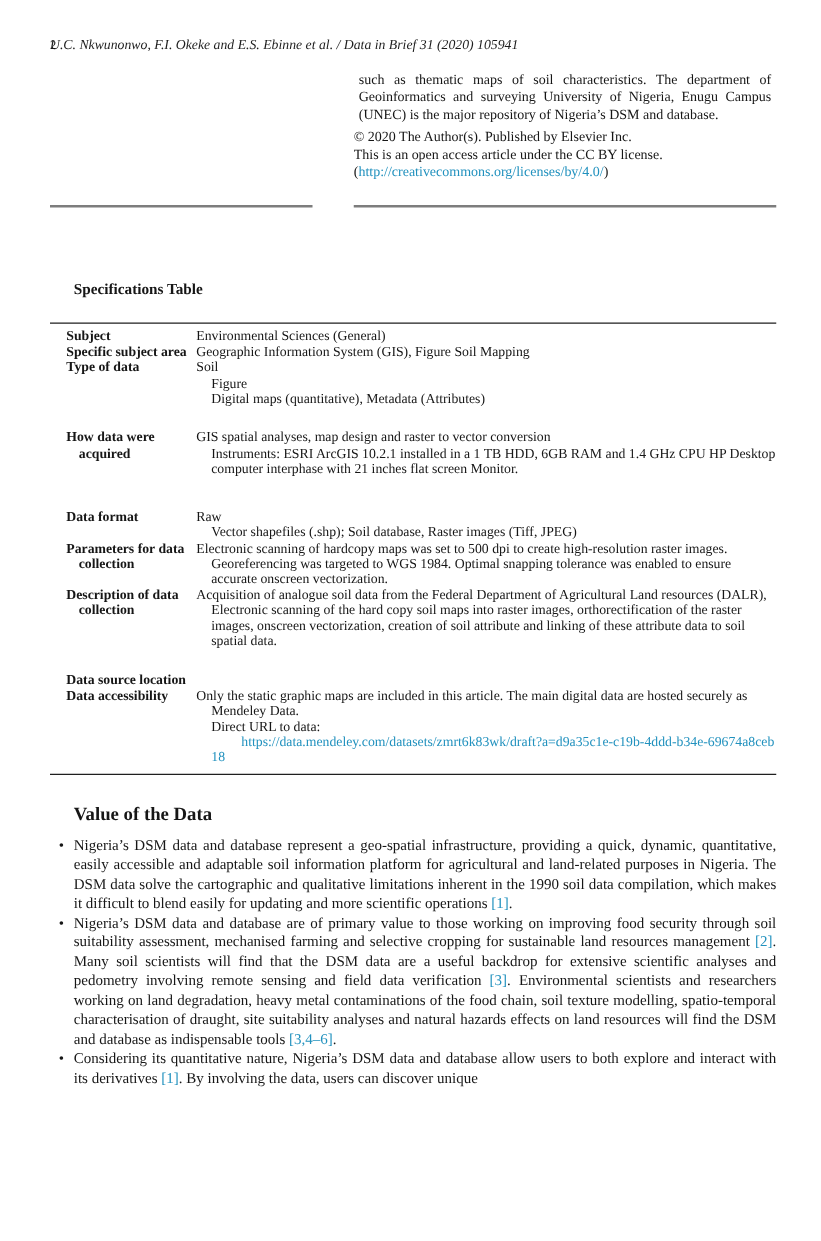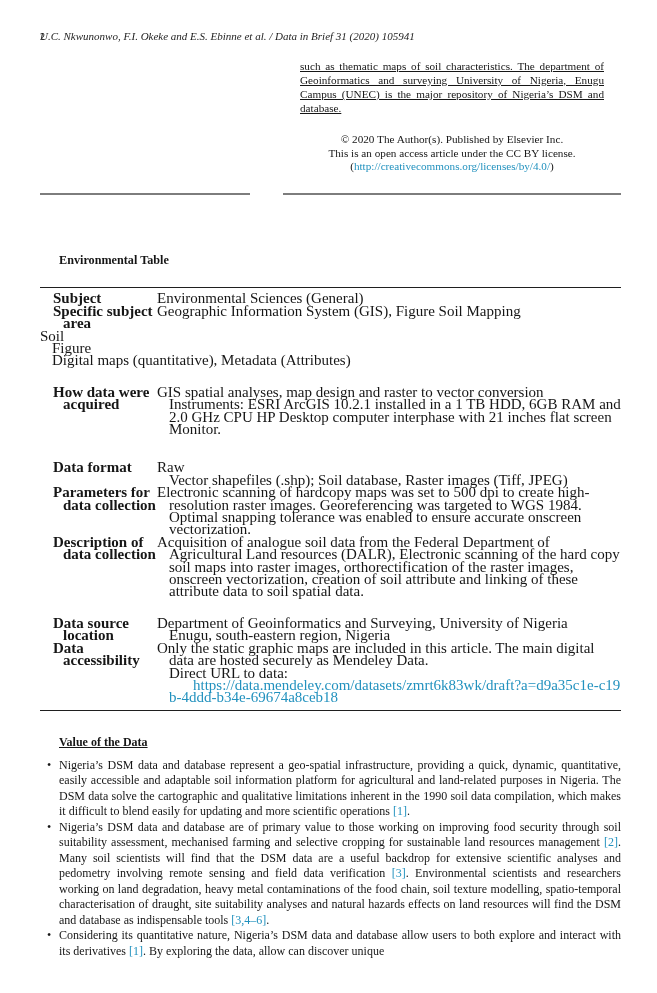--- a/index.html
+++ b/index.html
@@ -19,54 +19,54 @@
   
   .header { position: relative; height: 13px; }
   .pagenum { position: absolute; left: 0; top: 1px; font-size: 10px; }
   .running { font-style: italic; font-size: 11px; color: #1d1d1d; }
 
   
   .abstract {
     margin-top: 15px; margin-left: 243px; width: 338px;
     font-size: 11.2px; line-height: 13.9px;
   }
-  .abs-text { margin: 17px; text-align: justify; text-decoration: underline; }
-  .copy { text-align: center; }
+  .abs-text { margin: 4px; text-align: justify; }
+  .copy { text-align: left; }
 
   
   .rules { margin-top: 19px; display: flex; justify-content: space-between; }
   .rule-left  { width: 210px; height: 2px; background: #7d7d7d; }
   .rule-right { width: 338px; height: 2px; background: #7d7d7d; }
 
   
   .spec-title { margin: 58px 0 0 19px; font-size: 12.2px; font-weight: bold; }
   .spec-table {
     margin-top: 19px;
     border-top: 1.5px solid #1f1f1f;
     border-bottom: 1.5px solid #1f1f1f;
     padding: 4px 0 6px 0;
-    font-size: 15px; line-height: 12.4px;
+    font-size: 11px; line-height: 12.4px;
   }
   .trow { display: flex; }
   .tlabel {
     flex: none; width: 94px; margin-left: 13px;
     font-weight: bold;
     padding-left: 10px; text-indent: -10px;
   }
   .tvalue { flex: 1; max-width: 474px; font-family: Liberation Serif, serif; }
   .vp { margin: 0; padding-left: 12px; text-indent: -12px; }
   .vp.cont { text-indent: 0; }
   .gap-lg { margin-bottom: 19px; }
   .gap-md { margin-bottom: 26px; }
 
   a.link { color: #2191be; text-decoration: none; cursor: pointer; }
   .urlbreak { word-break: break-all; padding-left: 24px; }
 
   
-  .value-title { margin: 24px 0 0 19px; font-size: 12px; font-weight: bold; text-decoration: underline; }
+  .value-title { margin: 24px 0 0 19px; font-size: 15px; font-weight: bold; }
   .bullets { margin-top: 8px; font-size: 12px; line-height: 15.5px; }
   .bullet { position: relative; padding-left: 19px; margin: 0; text-align: justify; }
   .marker { position: absolute; left: 7px; top: 0; }
 </style>
 </head>
 <body>
 
 <div class="page">
 
   <div class="header">
@@ -79,51 +79,52 @@
     <div class="copy">© 2020 The Author(s). Published by Elsevier Inc.</div>
     <div class="copy">This is an open access article under the CC BY license.</div>
     <div class="copy"><span>(</span><a class="link">http://creativecommons.org/licenses/by/4.0/</a><span>)</span></div>
   </div>
 
   <div class="rules">
     <div class="rule-left"></div>
     <div class="rule-right"></div>
   </div>
 
-  <div class="spec-title">Environmental Table</div>
+  <div class="spec-title">Specifications Table</div>
 
   <div class="spec-table">
 
     <div class="trow">
       <div class="tlabel">Subject</div>
       <div class="tvalue">
         <p class="vp">Environmental Sciences (General)</p>
       </div>
     </div>
 
     <div class="trow">
       <div class="tlabel">Specific subject area</div>
       <div class="tvalue">
         <p class="vp">Geographic Information System (GIS), Figure Soil Mapping</p>
       </div>
     </div>
 
     <div class="trow gap-lg">
+      <div class="tlabel">Type of data</div>
       <div class="tvalue">
         <p class="vp">Soil</p>
         <p class="vp cont">Figure</p>
         <p class="vp cont">Digital maps (quantitative), Metadata (Attributes)</p>
       </div>
     </div>
 
     <div class="trow gap-md">
       <div class="tlabel">How data were acquired</div>
       <div class="tvalue">
         <p class="vp">GIS spatial analyses, map design and raster to vector conversion</p>
-        <p class="vp cont">Instruments: ESRI ArcGIS 10.2.1 installed in a 1 TB HDD, 6GB RAM and 2.0 GHz CPU HP Desktop computer interphase with 21 inches flat screen Monitor.</p>
+        <p class="vp cont">Instruments: ESRI ArcGIS 10.2.1 installed in a 1 TB HDD, 6GB RAM and 1.4 GHz CPU HP Desktop computer interphase with 21 inches flat screen Monitor.</p>
       </div>
     </div>
 
     <div class="trow">
       <div class="tlabel">Data format</div>
       <div class="tvalue">
         <p class="vp">Raw</p>
         <p class="vp cont">Vector shapefiles (.shp); Soil database, Raster images (Tiff, JPEG)</p>
       </div>
     </div>
@@ -137,24 +138,20 @@
 
     <div class="trow gap-lg">
       <div class="tlabel">Description of data collection</div>
       <div class="tvalue">
         <p class="vp">Acquisition of analogue soil data from the Federal Department of Agricultural Land resources (DALR), Electronic scanning of the hard copy soil maps into raster images, orthorectification of the raster images, onscreen vectorization, creation of soil attribute and linking of these attribute data to soil spatial data.</p>
       </div>
     </div>
 
     <div class="trow">
       <div class="tlabel">Data source location</div>
-      <div class="tvalue">
-        <p class="vp">Department of Geoinformatics and Surveying, University of Nigeria</p>
-        <p class="vp cont">Enugu, south-eastern region, Nigeria</p>
-      </div>
     </div>
 
     <div class="trow">
       <div class="tlabel">Data accessibility</div>
       <div class="tvalue">
         <p class="vp">Only the static graphic maps are included in this article. The main digital data are hosted securely as Mendeley Data.</p>
         <p class="vp cont">Direct URL to data:</p>
         <p class="vp cont"><a class="link urlbreak">https://data.mendeley.com/datasets/zmrt6k83wk/draft?a=d9a35c1e-c19b-4ddd-b34e-69674a8ceb18</a></p>
       </div>
     </div>
@@ -162,17 +159,17 @@
   </div>
 
   <div class="value-title">Value of the Data</div>
 
   <div class="bullets">
 
     <p class="bullet"><span class="marker">•</span><span>Nigeria’s DSM data and database represent a geo-spatial infrastructure, providing a quick, dynamic, quantitative, easily accessible and adaptable soil information platform for agricultural and land-related purposes in Nigeria. The DSM data solve the cartographic and qualitative limitations inherent in the 1990 soil data compilation, which makes it difficult to blend easily for updating and more scientific operations </span><a class="link">[1]</a><span>.</span></p>
 
     <p class="bullet"><span class="marker">•</span><span>Nigeria’s DSM data and database are of primary value to those working on improving food security through soil suitability assessment, mechanised farming and selective cropping for sustainable land resources management </span><a class="link">[2]</a><span>. Many soil scientists will find that the DSM data are a useful backdrop for extensive scientific analyses and pedometry involving remote sensing and field data verification </span><a class="link">[3]</a><span>. Environmental scientists and researchers working on land degradation, heavy metal contaminations of the food chain, soil texture modelling, spatio-temporal characterisation of draught, site suitability analyses and natural hazards effects on land resources will find the DSM and database as indispensable tools </span><a class="link">[3,4–6]</a><span>.</span></p>
 
-    <p class="bullet"><span class="marker">•</span><span>Considering its quantitative nature, Nigeria’s DSM data and database allow users to both explore and interact with its derivatives </span><a class="link">[1]</a><span>. By exploring the data, allow can discover unique</span></p>
+    <p class="bullet"><span class="marker">•</span><span>Considering its quantitative nature, Nigeria’s DSM data and database allow users to both explore and interact with its derivatives </span><a class="link">[1]</a><span>. By involving the data, users can discover unique</span></p>
 
   </div>
 
 </div>
 
 </body></html>

